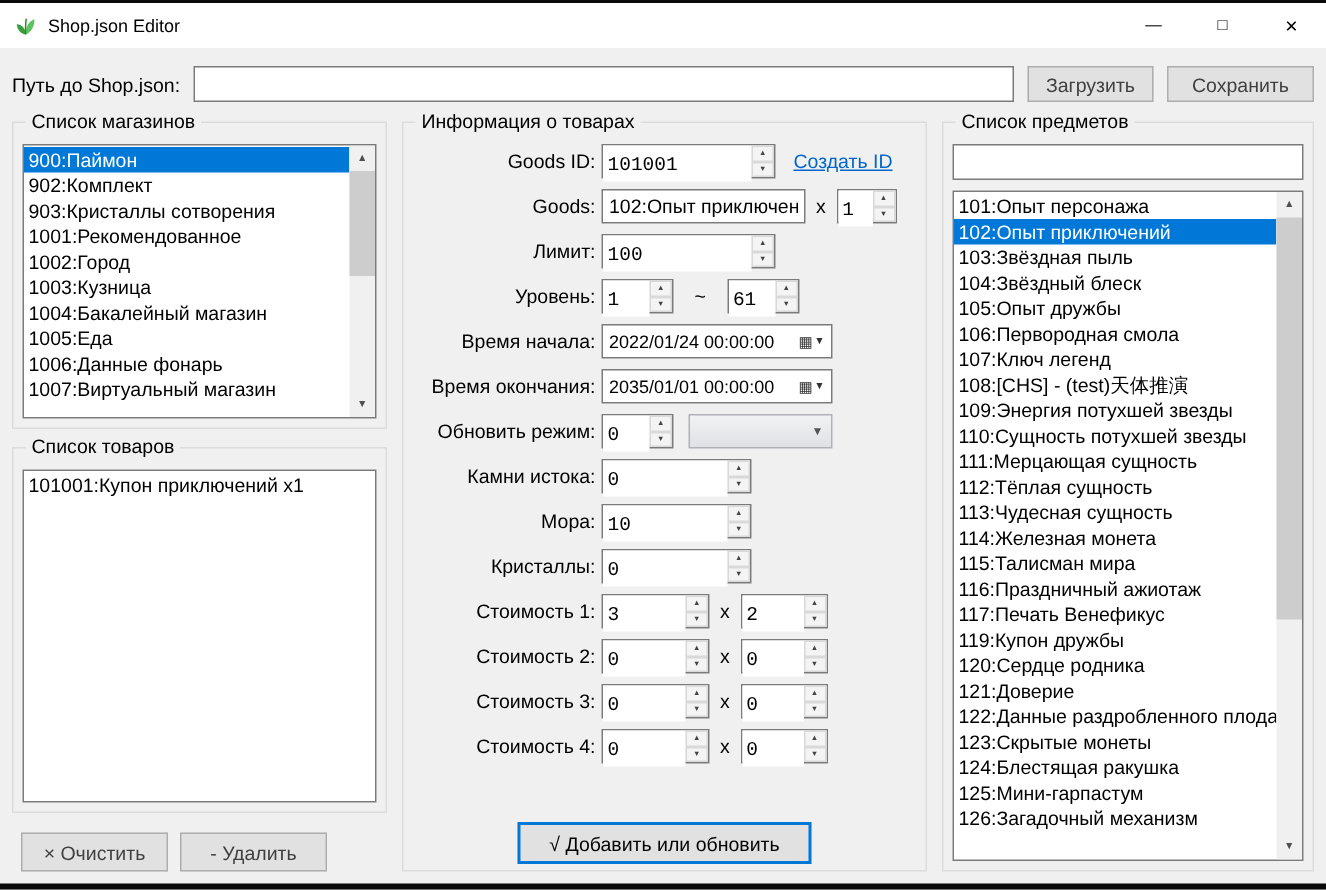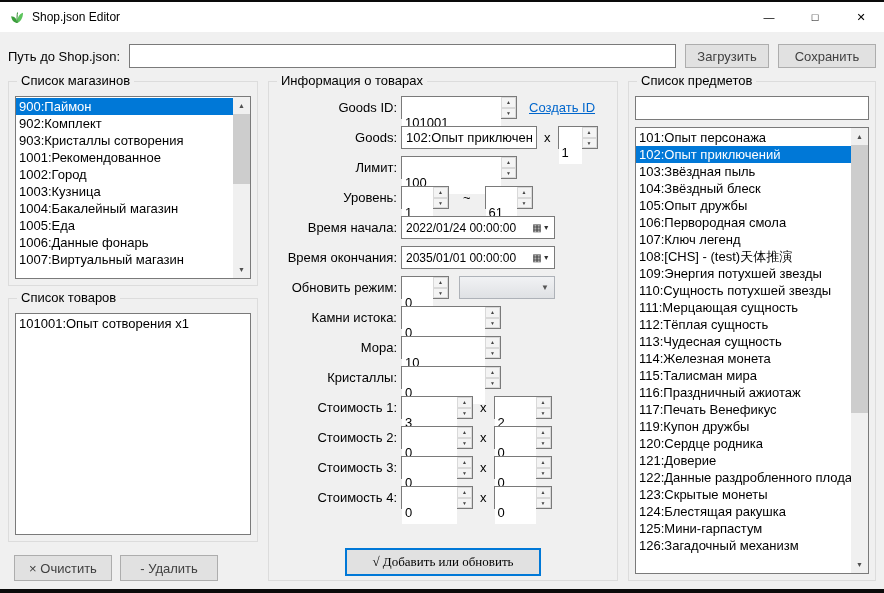--- a/index.html
+++ b/index.html
@@ -57,22 +57,22 @@
   .sb-track { flex: 1; position: relative; }
   .sb-thumb { position: absolute; top: 0; left: 0; right: 0; background: #cdcdcd; }
 
   
   .frow { display: flex; align-items: center; margin-bottom: 7px; flex: none; }
   .flabel { width: 122px; text-align: right; margin-right: 4px; white-space: nowrap; flex: none; }
   .sep { margin: 0 7px; }
   .sep.tilde { margin: 0 14px; }
 
   .numud { height: 23px; border: 1px solid #7a7a7a; background: #fff; display: flex; flex: none; }
-  .numud input { flex: 1; min-width: 0; border: none; outline: none; font-family: Liberation Sans, sans-serif;
-                 font-size: 13px; padding: 12px 3px; margin-top: 13px; }
+  .numud input { flex: 1; min-width: 0; border: none; outline: none; font-family: Liberation Mono, monospace;
+                 font-size: 13px; padding: 12px 3px; }
   .spin { width: 15px; display: flex; flex-direction: column; flex: none; }
   .spin-btn { flex: 1; background: #f4f4f4; border: 1px solid #d9d9d9; display: flex;
               align-items: center; justify-content: center; font-size: 5px; color: #444; }
 
   .w40  { width: 40px; }  .w48  { width: 48px; }  .w58  { width: 58px; }
   .w72  { width: 72px; }  .w100 { width: 100px; } .w116 { width: 116px; }
   .w136 { width: 136px; }
 
   .link { color: #0066cc; text-decoration: underline; margin-left: 12px; cursor: pointer; }
 
@@ -83,21 +83,21 @@
              gap: 1px; color: #333; flex: none; }
   .dtp-cal { font-size: 10px; } .dtp-arrow { font-size: 7px; }
 
   .combo { width: 96px; height: 23px; margin-left: 10px; border: 1px solid #aeb2b8;
            background: linear-gradient(#f1f2f4, #dfe1e4); display: flex; align-items: center; flex: none; }
   .combo-value { flex: 1; padding: 0 4px; }
   .combo-arrow { width: 18px; text-align: center; font-size: 8px; color: #555; flex: none; }
 
   .submit-row { margin-top: 32px; display: flex; justify-content: center; flex: none; }
   .submit-btn { width: 196px; height: 28px; background: #e1e1e1; border: 2px solid #0078d7;
-                font-family: Liberation Serif, serif; font-size: 13px; }
+                font-family: Liberation Sans, sans-serif; font-size: 13px; }
 
   .search-input { width: 100%; margin-bottom: 7px; flex: none; }
 </style>
 </head>
 <body>
 
 <div class="window">
 
   <div class="titlebar">
     <span class="app-icon">
@@ -150,21 +150,21 @@
               </div>
               <div class="sb-btn">▼</div>
             </div>
           </div>
         </div>
 
         <div class="group group-goods">
           <span class="group-title">Список товаров</span>
           <div class="listbox">
             <div class="list-content">
-                <div class="list-item">101001:Опыт сотворения x1</div>
+                <div class="list-item">101001:Купон приключений x1</div>
               </div>
           </div>
         </div>
 
         <div class="left-buttons">
           <button class="btn">× Очистить</button>
           <button class="btn">- Удалить</button>
         </div>
       </div>
 

